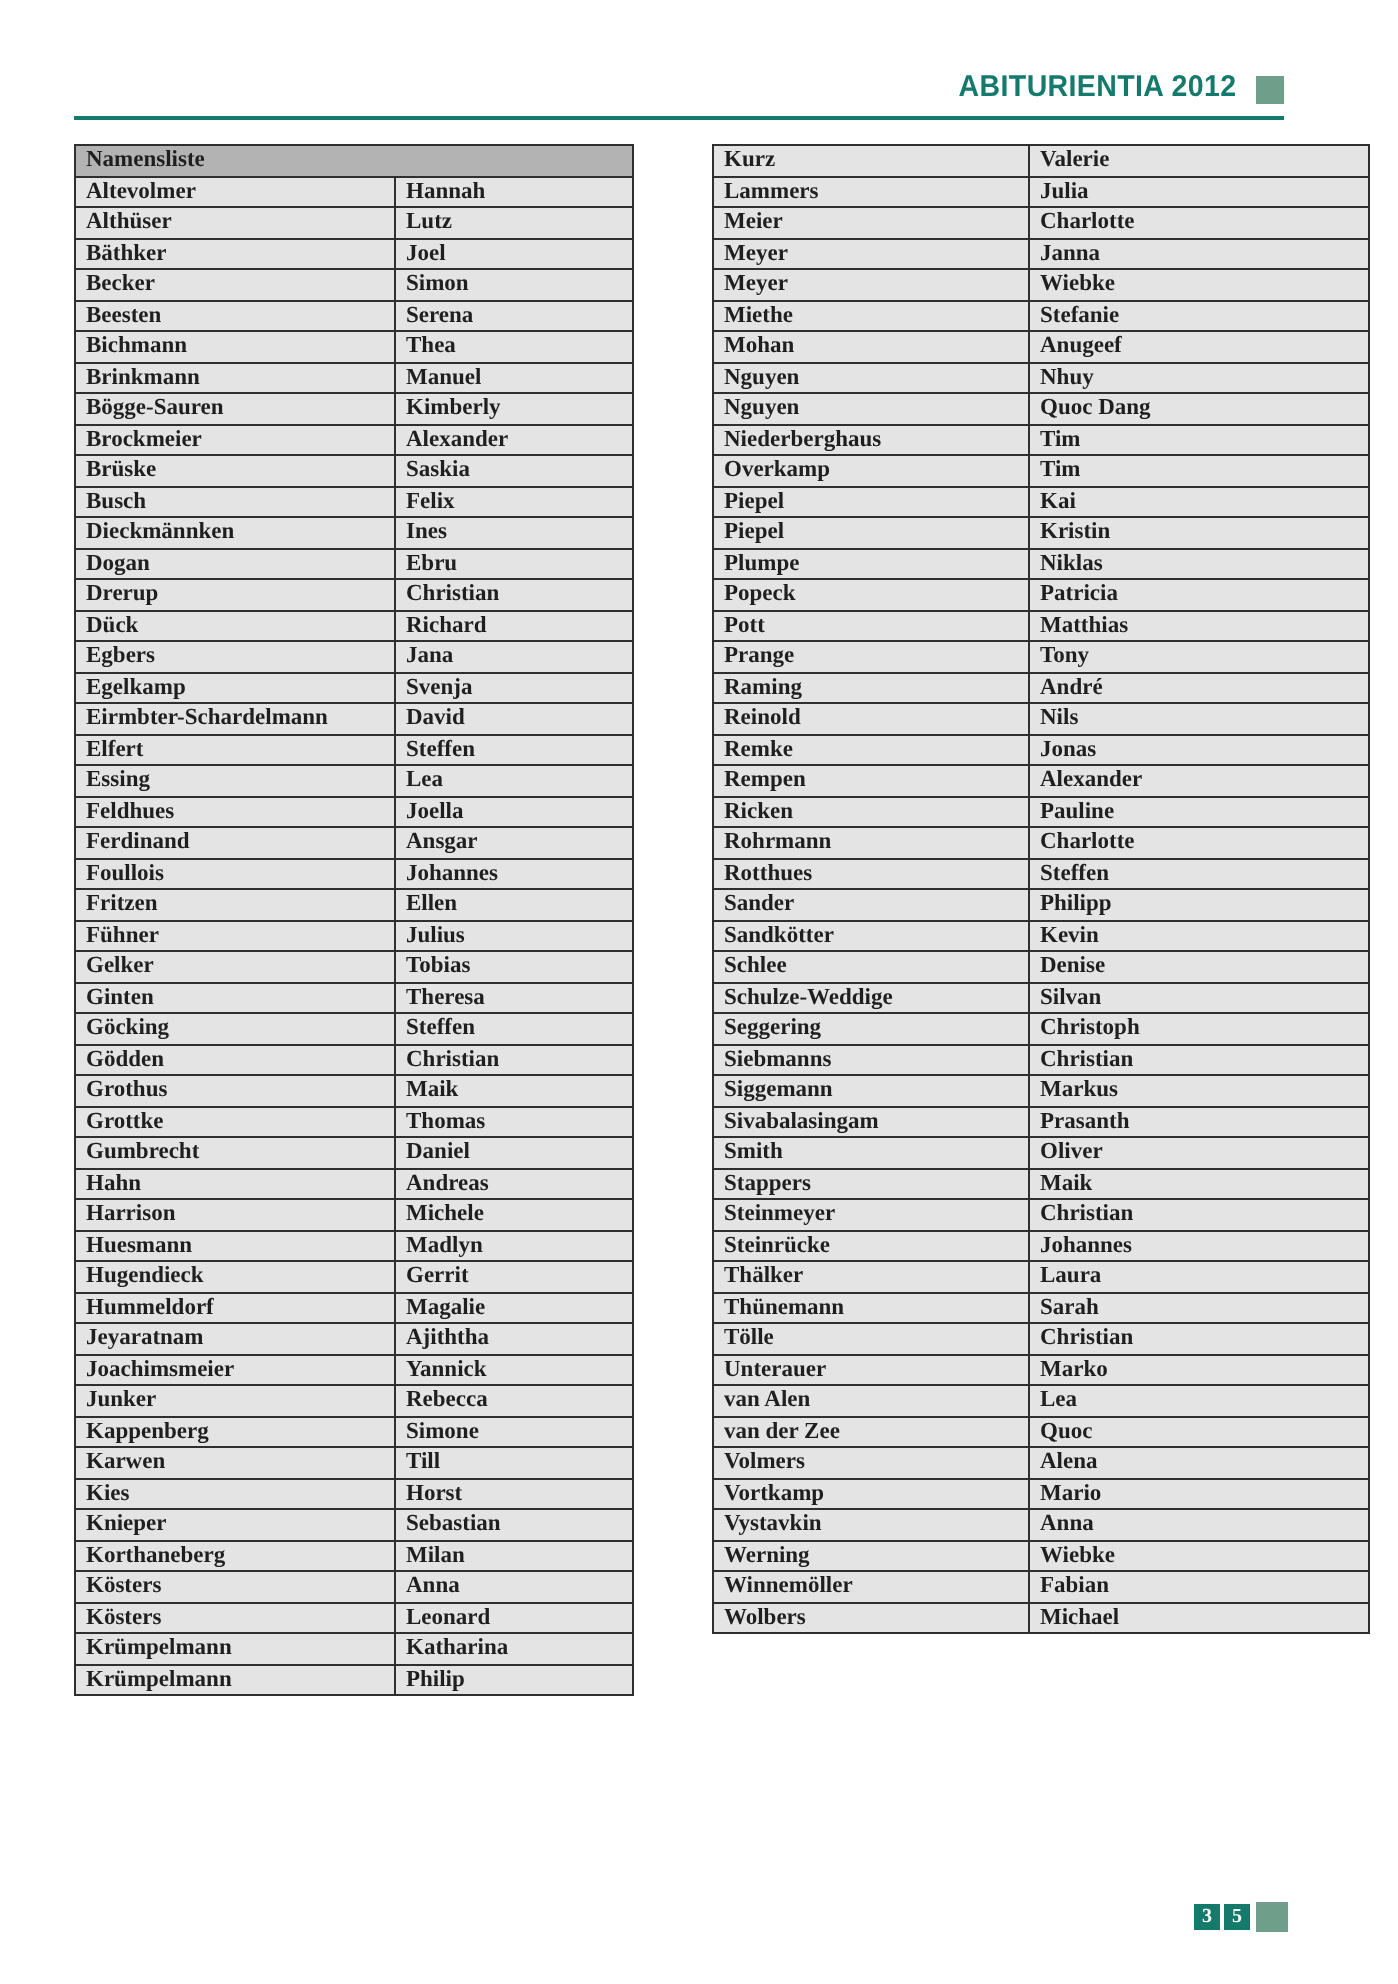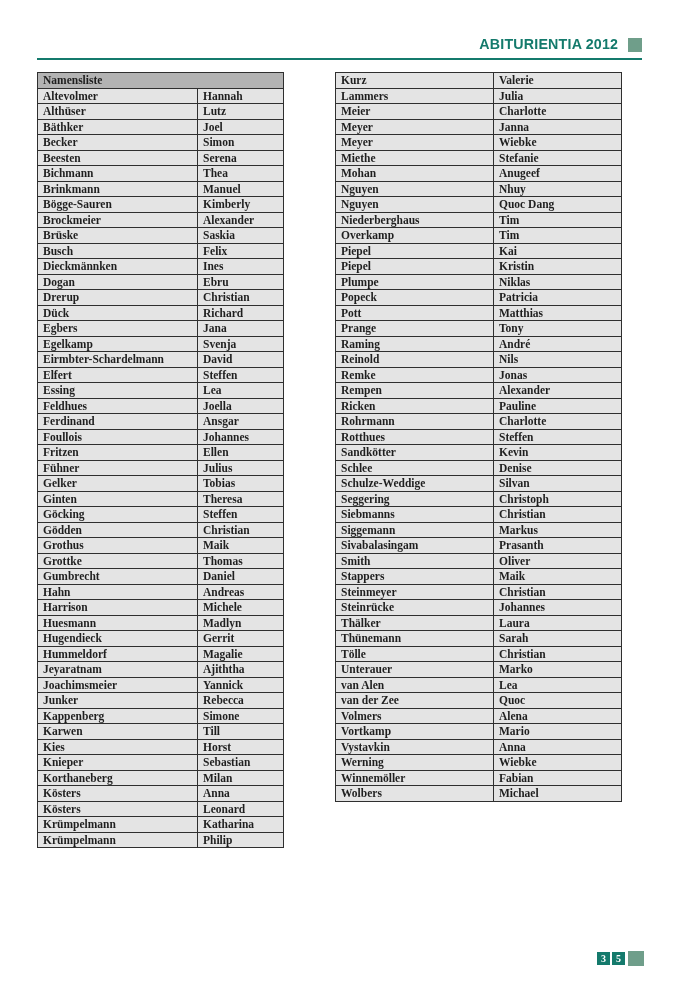--- a/index.html
+++ b/index.html
@@ -46,22 +46,22 @@
   }
 
   
   table.name-table {
     position: absolute;
     top: 72px;
     border-collapse: collapse;
     table-layout: fixed;
     font-family: "Liberation Serif", serif;
   }
-  table.name-table.left  { left: 37px;  width: 247px; }
-  table.name-table.right { left: 335px; width: 287px; }
+  table.name-table.left  { left: 37px;  width: 280px; }
+  table.name-table.right { left: 356px; width: 329px; }
   table.name-table.left  td:first-child, table.name-table.left  th { }
   table.name-table.left  col.c1 { width: 160px; }
   table.name-table.right col.c1 { width: 158px; }
 
   .name-table th, .name-table td {
     border: 1px solid #2f2f2f;
     font-weight: bold;
     font-size: 11.5px;
     line-height: 14.5px;
     height: 14.5px;
@@ -425,20 +425,24 @@
         </tr>
         <tr>
           <td>Rohrmann</td>
           <td>Charlotte</td>
         </tr>
         <tr>
           <td>Rotthues</td>
           <td>Steffen</td>
         </tr>
         <tr>
+          <td>Sander</td>
+          <td>Philipp</td>
+        </tr>
+        <tr>
           <td>Sandkötter</td>
           <td>Kevin</td>
         </tr>
         <tr>
           <td>Schlee</td>
           <td>Denise</td>
         </tr>
         <tr>
           <td>Schulze-Weddige</td>
           <td>Silvan</td>

